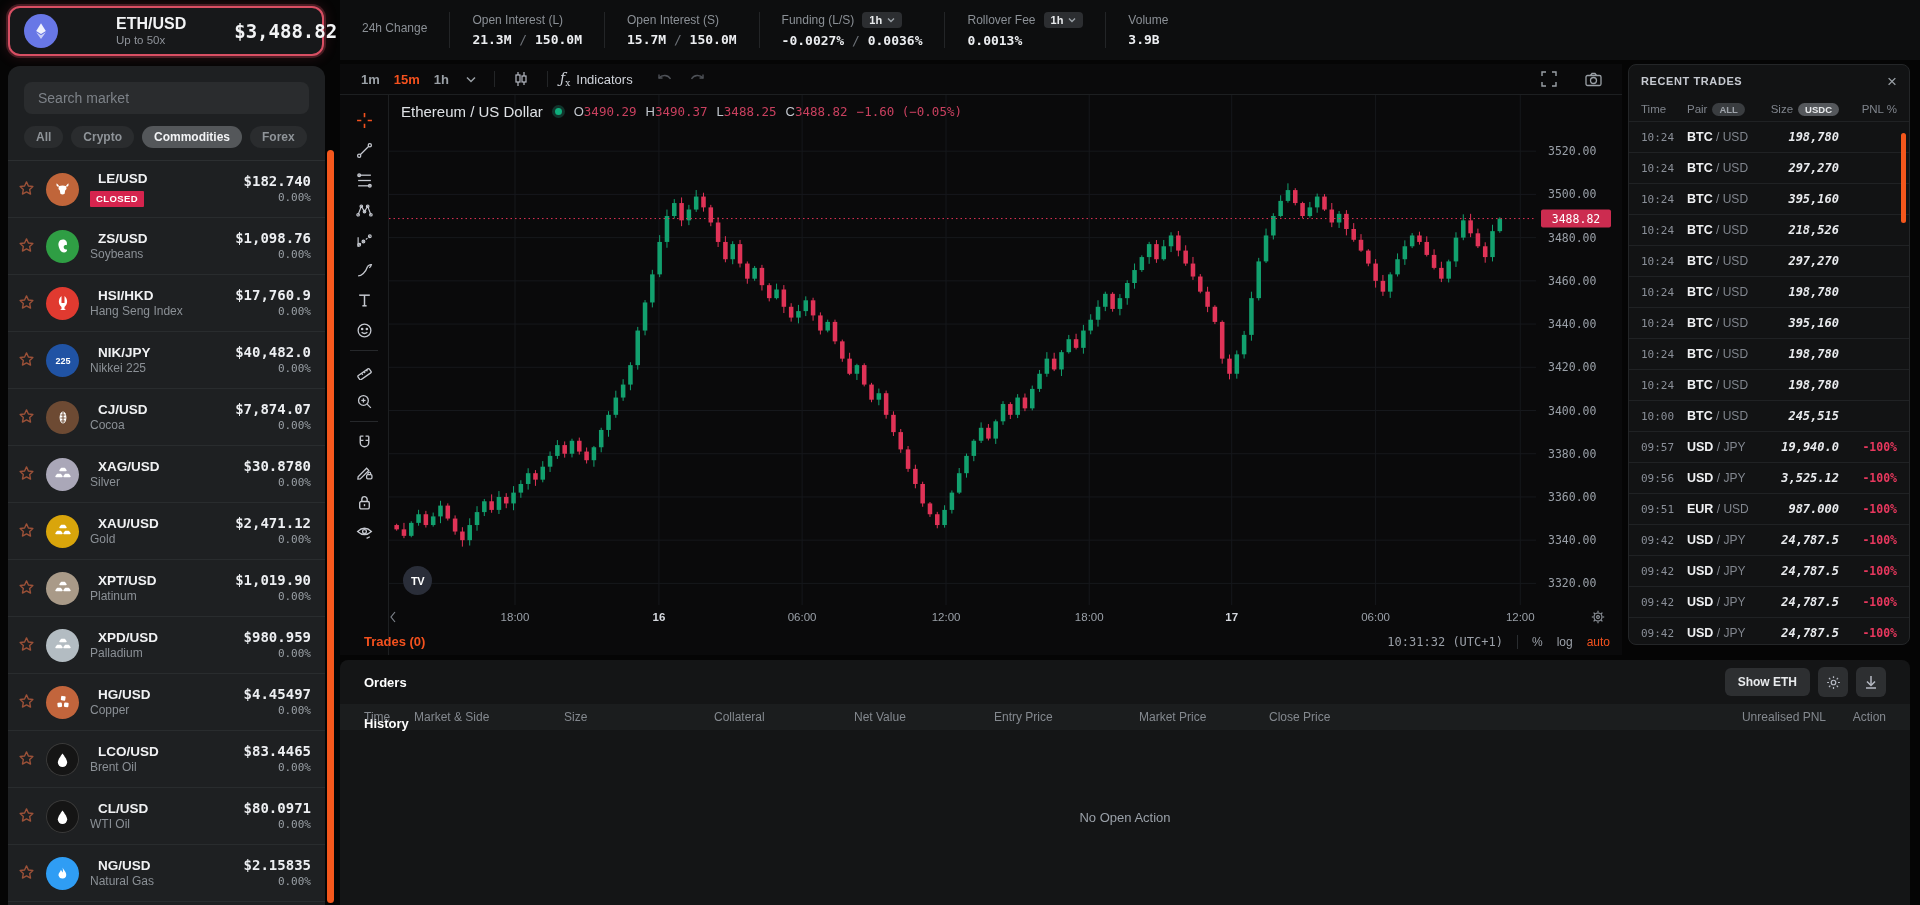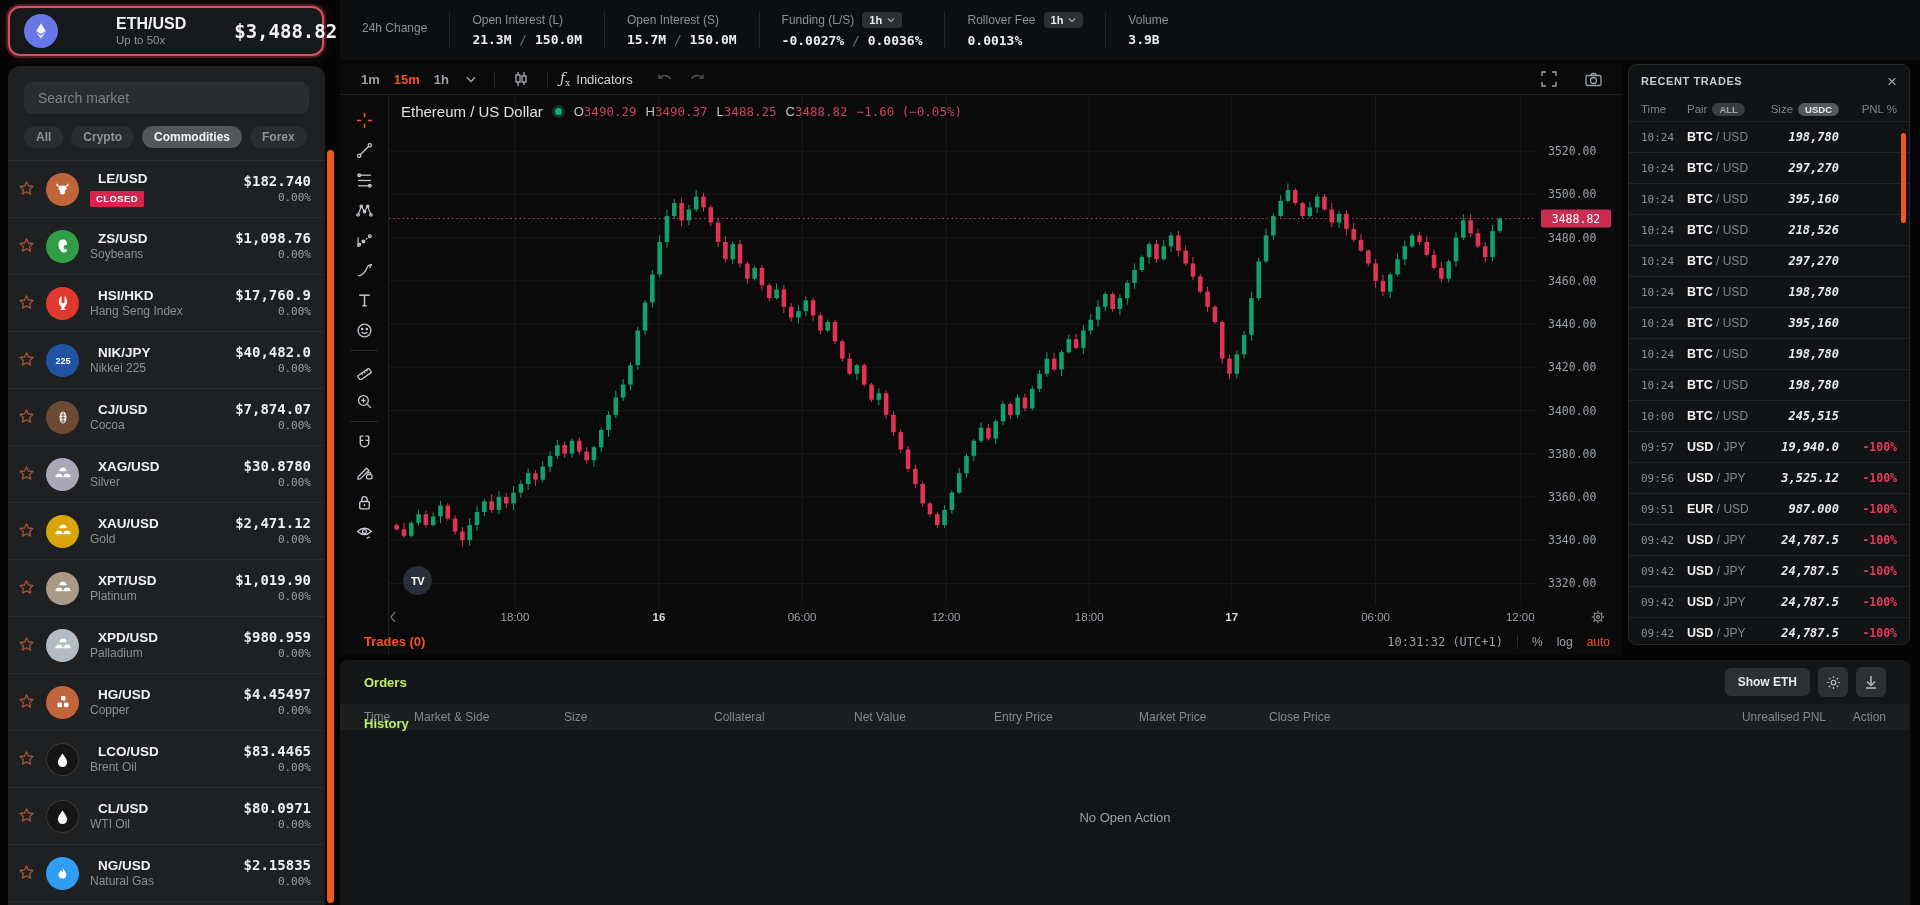--- a/index.html
+++ b/index.html
@@ -99,21 +99,21 @@
   .rt-time{color:#8a8f98;font-family:"DejaVu Sans Mono",monospace;font-size:11px;}
   .rt-pair .b{color:#f0f1f3;font-weight:bold;font-size:12.5px;}
   .rt-pair .q{color:#81868e;font-size:12px;}
   .rt-size{text-align:right;color:#e9ebee;font-weight:bold;font-family:"DejaVu Sans Mono",monospace;font-size:12px;font-style:italic;}
   .rt-pnl{text-align:right;color:#e8385e;font-weight:bold;font-family:"DejaVu Sans Mono",monospace;font-size:11.5px;}
   .rt-scrollbar{position:absolute;right:3px;top:68px;width:5px;height:90px;background:#f4571c;border-radius:3px;}
 
   
   .bottom-panel{position:absolute;left:340px;top:660px;right:10px;bottom:0;background:#141516;border-radius:8px 8px 0 0;}
   .bp-tabs{height:44px;display:flex;align-items:center;padding:0 24px;gap:26px;}
-  .bp-tab{font-size:13px;font-weight:bold;color:#bef264;cursor:pointer;}
+  .bp-tab{font-size:13px;font-weight:bold;color:#ffffff;cursor:pointer;}
   .bp-tab.active{color:#f4511e;}
   .bp-actions{margin-left:auto;display:flex;align-items:center;gap:8px;}
   .show-eth{background:#2d2f31;border:none;color:#e8eaec;font-weight:bold;font-size:12px;border-radius:6px;
     padding:7px 13px;cursor:pointer;font-family:"Liberation Sans",sans-serif;}
   .sq-btn{width:30px;height:30px;border-radius:6px;background:#2d2f31;display:flex;align-items:center;justify-content:center;cursor:pointer;color:#b6bac3;}
   .bp-header{height:26px;background:#1b1d1e;display:grid;align-items:center;padding:0 24px;
     grid-template-columns:50px 150px 150px 140px 140px 145px 130px 1fr 160px 60px;font-size:12px;color:#84898f;}
   .bp-header .r{text-align:right;}
   .bp-empty{margin-top:80px;text-align:center;font-size:13px;color:#9aa0a8;}
 </style>

